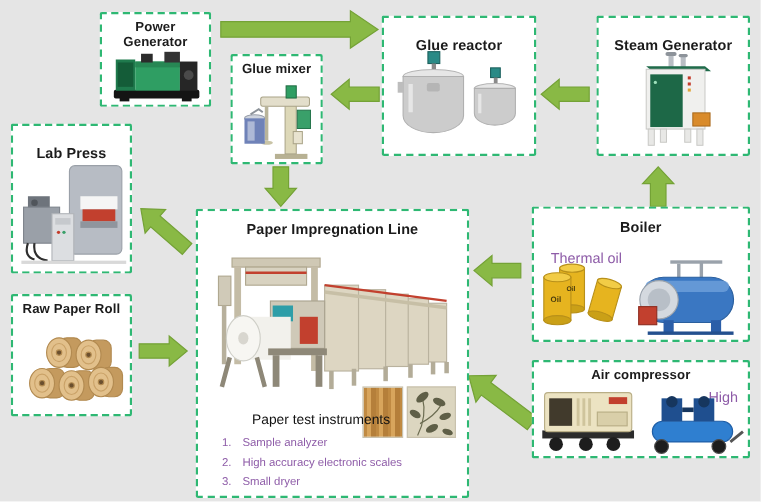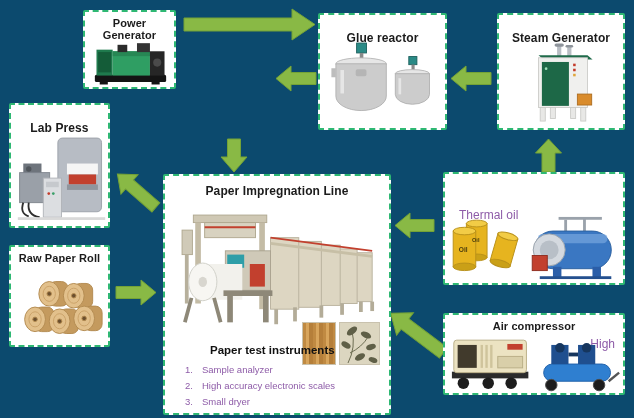--- a/index.html
+++ b/index.html
@@ -1,26 +1,26 @@
 <!DOCTYPE html>
 <html><head>
 <meta charset="utf-8">
 <style>
   html,body{margin:0;padding:0;background:#fff;}
-  .canvas{position:relative;width:634px;height:418px;background:#0c4a6e;overflow:hidden;
+  .canvas{position:relative;width:634px;height:418px;background:#e5e5e5;overflow:hidden;
           font-family:"Liberation Sans",sans-serif;}
   .box{position:absolute;border:2px dashed #2eb873;background:#fff;box-sizing:border-box;border-radius:2px;}
   .title{position:relative;text-align:center;font-weight:bold;font-size:12px;color:#1b1b1b;margin-top:16px;letter-spacing:.1px;}
   .title.sm{font-size:11px;margin-top:5px;}
   .img{position:absolute;}
   .img svg{display:block;width:100%;height:100%;}
   .note{position:absolute;font-size:12px;color:#8e5ca8;}
   .arrow-layer{position:absolute;left:0;top:0;width:634px;height:418px;pointer-events:none;}
   .arrow{fill:#89b945;stroke:#74a236;stroke-width:1;}
-  .instr-head{position:absolute;left:16px;top:168px;font-weight:bold;font-size:11.5px;color:#111;padding-left:29px;}
+  .instr-head{position:absolute;left:16px;top:168px;font-weight:normal;font-size:11.5px;color:#111;padding-left:29px;}
   .instr-list{position:absolute;left:20px;top:188px;width:200px;}
   .instr-row{display:flex;margin-bottom:5px;font-size:9.5px;line-height:11px;color:#8e5ca8;}
   .instr-num{width:17px;flex:none;}
   .swatch{position:absolute;border:1px solid #c9c2ae;box-sizing:border-box;}
   .swatch.wood{left:137px;top:146px;width:34px;height:43px;
      background:repeating-linear-gradient(90deg,#c08a42 0 3px,#d8a55c 3px 6px,#b57f3a 6px 10px);}
   .swatch.floral{left:174px;top:146px;width:41px;height:43px;background:#dcd6c0;}
 </style>
 </head>
 <body>
@@ -55,20 +55,39 @@
         <rect x="28" y="18" width="46" height="30" fill="#2f9e63"></rect>
         <rect x="28" y="18" width="46" height="6" fill="#278754"></rect>
         <rect x="34" y="10" width="12" height="9" fill="#2b2b2b"></rect>
         <rect x="58" y="8" width="16" height="11" fill="#333333"></rect>
         <rect x="74" y="18" width="18" height="30" fill="#262626"></rect>
         <circle cx="83" cy="32" r="5" fill="#4a4a4a"></circle>
       </svg>
     </div>
   </div>
 
+  <div class="box" style="left:192px;top:45px;width:77px;height:92px;">
+    <div class="title sm">Glue mixer</div>
+    <div class="img" style="left:4px;top:22px;width:69px;height:66px;">
+      <svg viewBox="0 0 80 78">
+        <rect x="36" y="70" width="32" height="5" fill="#b7b193"></rect>
+        <rect x="46" y="16" width="11" height="54" fill="#ddd8b8" stroke="#a9a387" stroke-width="1"></rect>
+        <rect x="22" y="14" width="48" height="9" rx="2" fill="#e3decb" stroke="#a9a387" stroke-width="1"></rect>
+        <rect x="47" y="3" width="10" height="12" fill="#2f9e63" stroke="#1f6b42" stroke-width="1"></rect>
+        <rect x="26" y="23" width="3.5" height="34" fill="#b9b49a"></rect>
+        <ellipse cx="28" cy="59" rx="6" ry="2" fill="#c9c4a6"></ellipse>
+        <rect x="58" y="27" width="13" height="18" fill="#3aa06a" stroke="#26754c" stroke-width="1"></rect>
+        <rect x="54" y="48" width="9" height="12" fill="#e8e3cf" stroke="#a9a387" stroke-width="1"></rect>
+        <ellipse cx="16" cy="35" rx="10" ry="3.5" fill="#cfd4de" stroke="#9aa0ab" stroke-width="1"></ellipse>
+        <rect x="6" y="35" width="20" height="25" fill="#6f82b8"></rect>
+        <rect x="9" y="38" width="7" height="19" fill="#aeb9d6"></rect>
+        <path d="M12,31 l8,-5 l4,3" stroke="#8d939a" stroke-width="2" fill="none"></path>
+      </svg>
+    </div>
+  </div>
 
   <div class="box" style="left:318px;top:13px;width:129px;height:117px;">
     <div class="title">Glue reactor</div>
     <div class="img" style="left:6px;top:26px;width:117px;height:86px;">
       <svg viewBox="0 0 130 95">
         <rect x="34" y="2" width="11" height="11" fill="#2a8a86" stroke="#1d615e" stroke-width="1"></rect>
         <rect x="37.5" y="13" width="4" height="9" fill="#8a8a8a"></rect>
         <ellipse cx="39" cy="25" rx="28" ry="6.5" fill="#e6e6e6" stroke="#b5b5b5" stroke-width="1"></ellipse>
         <path d="M11,25 h56 v36 a28,16 0 0 1 -56,0 z" fill="#cccccc" stroke="#b0b0b0" stroke-width="1"></path>
         <path d="M18,32 v26" stroke="#e6e6e6" stroke-width="4" fill="none"></path>
@@ -224,20 +243,21 @@
         <span class="instr-label">High accuracy electronic scales</span>
       </div>
       <div class="instr-row">
         <span class="instr-num">3.</span>
         <span class="instr-label">Small dryer</span>
       </div>
     </div>
   </div>
 
   <div class="box" style="left:443px;top:172px;width:182px;height:113px;">
+    <div class="title" style="margin-top:8px;">Boiler</div>
     <div class="note" style="left:14px;top:34px;">Thermal oil</div>
     <div class="img" style="left:6px;top:42px;width:170px;height:64px;">
       <svg viewBox="0 0 180 68">
         <g stroke="#b8901a" stroke-width="1">
           <rect x="16" y="8" width="22" height="36" fill="#e6b41f"></rect>
           <ellipse cx="27" cy="8" rx="11" ry="3.6" fill="#f2cc46"></ellipse>
           <ellipse cx="27" cy="44" rx="11" ry="3.6" fill="#caa017"></ellipse>
           <rect x="2" y="16" width="24" height="38" fill="#e6b41f"></rect>
           <ellipse cx="14" cy="16" rx="12" ry="4" fill="#f2cc46"></ellipse>
           <ellipse cx="14" cy="54" rx="12" ry="4" fill="#caa017"></ellipse>
@@ -257,21 +277,21 @@
         <circle cx="104" cy="36" r="17" fill="#d4d9df" stroke="#9aa2ab" stroke-width="1"></circle>
         <circle cx="104" cy="36" r="10" fill="#b8bfc7"></circle>
         <rect x="86" y="42" width="16" height="16" fill="#c2402e" stroke="#8f2d20" stroke-width="1"></rect>
         <rect x="108" y="54" width="9" height="11" fill="#2b5ea8"></rect>
         <rect x="150" y="54" width="9" height="11" fill="#2b5ea8"></rect>
         <rect x="94" y="64" width="76" height="3" fill="#24508f"></rect>
       </svg>
     </div>
   </div>
 
-  <div class="box" style="left:443px;top:313px;width:182px;height:82px;">
+  <div class="box" style="left:443px;top:300px;width:182px;height:82px;">
     <div class="title sm">Air compressor</div>
     <div class="note" style="right:8px;top:22px;">High</div>
     <div class="img" style="left:5px;top:22px;width:172px;height:56px;">
       <svg viewBox="0 0 180 58">
         <rect x="2" y="36" width="80" height="7" fill="#2b2b2b"></rect>
         <circle cx="14" cy="48" r="6" fill="#1d1d1d"></circle>
           <circle cx="40" cy="48" r="6" fill="#1d1d1d"></circle>
           <circle cx="64" cy="48" r="6" fill="#1d1d1d"></circle>
         <rect x="4" y="3" width="76" height="34" rx="3" fill="#ece3c2" stroke="#b9ae86" stroke-width="1"></rect>
         <rect x="8" y="8" width="20" height="24" fill="#413a2c"></rect>

